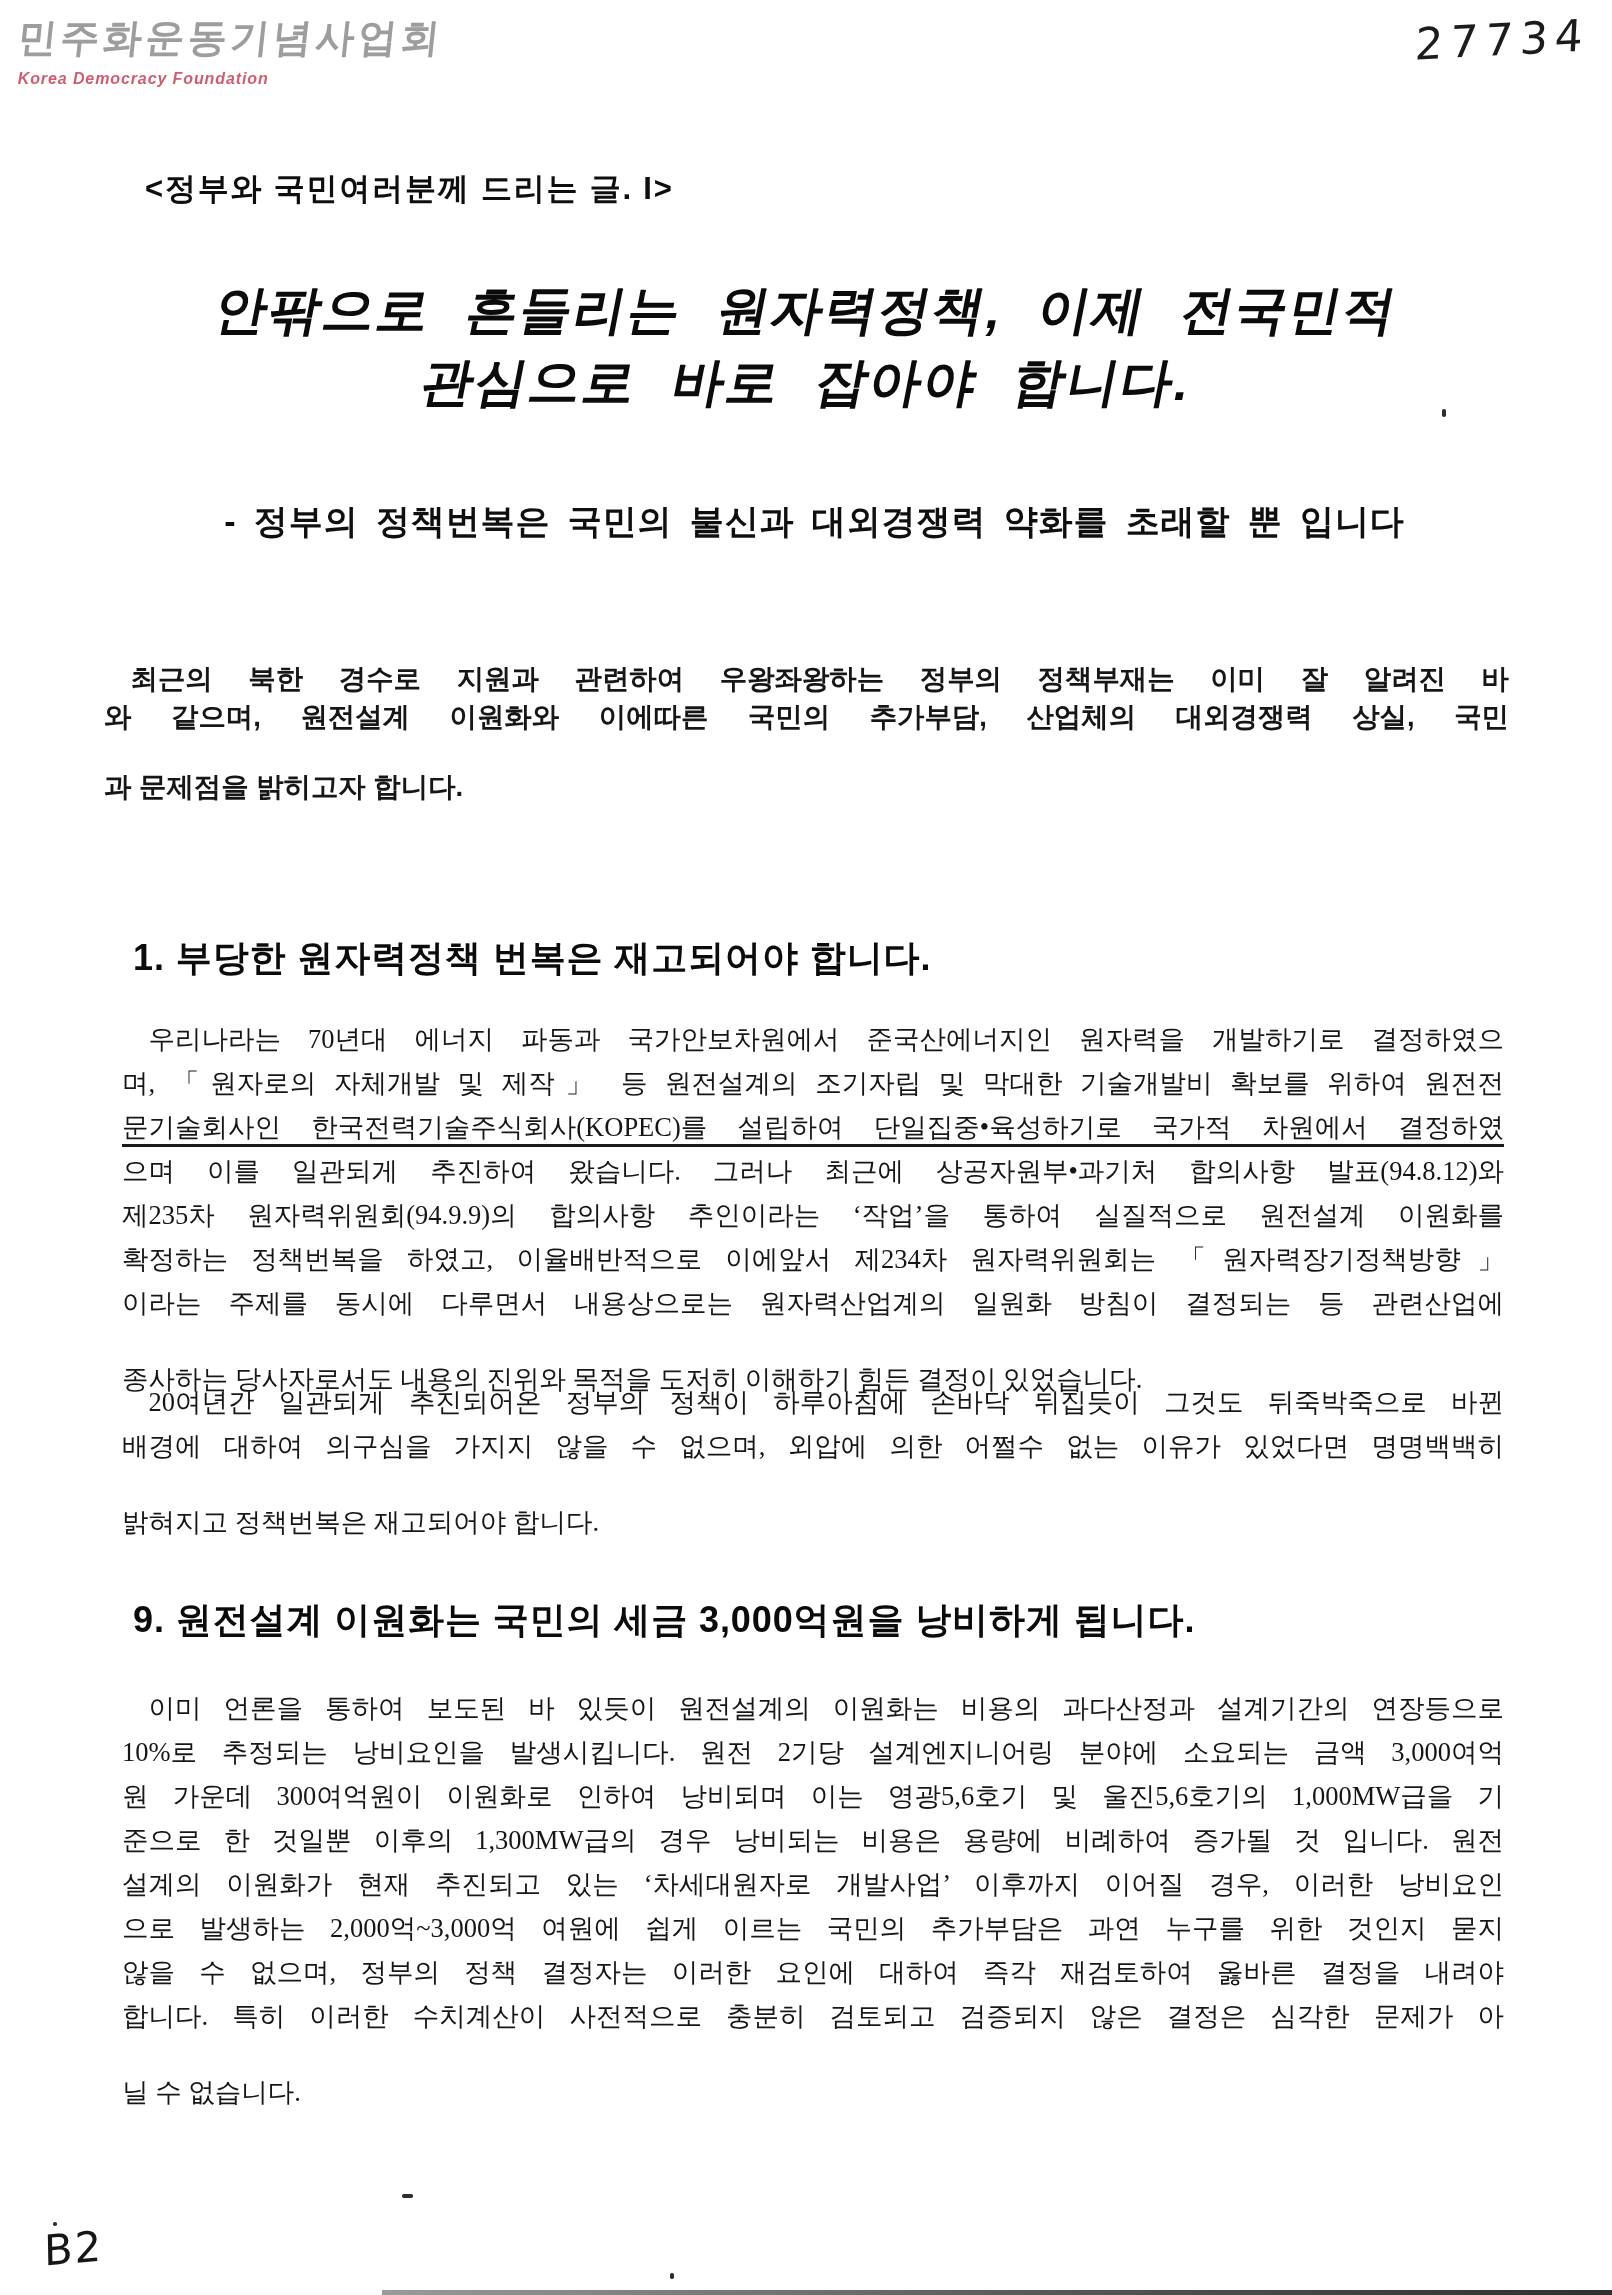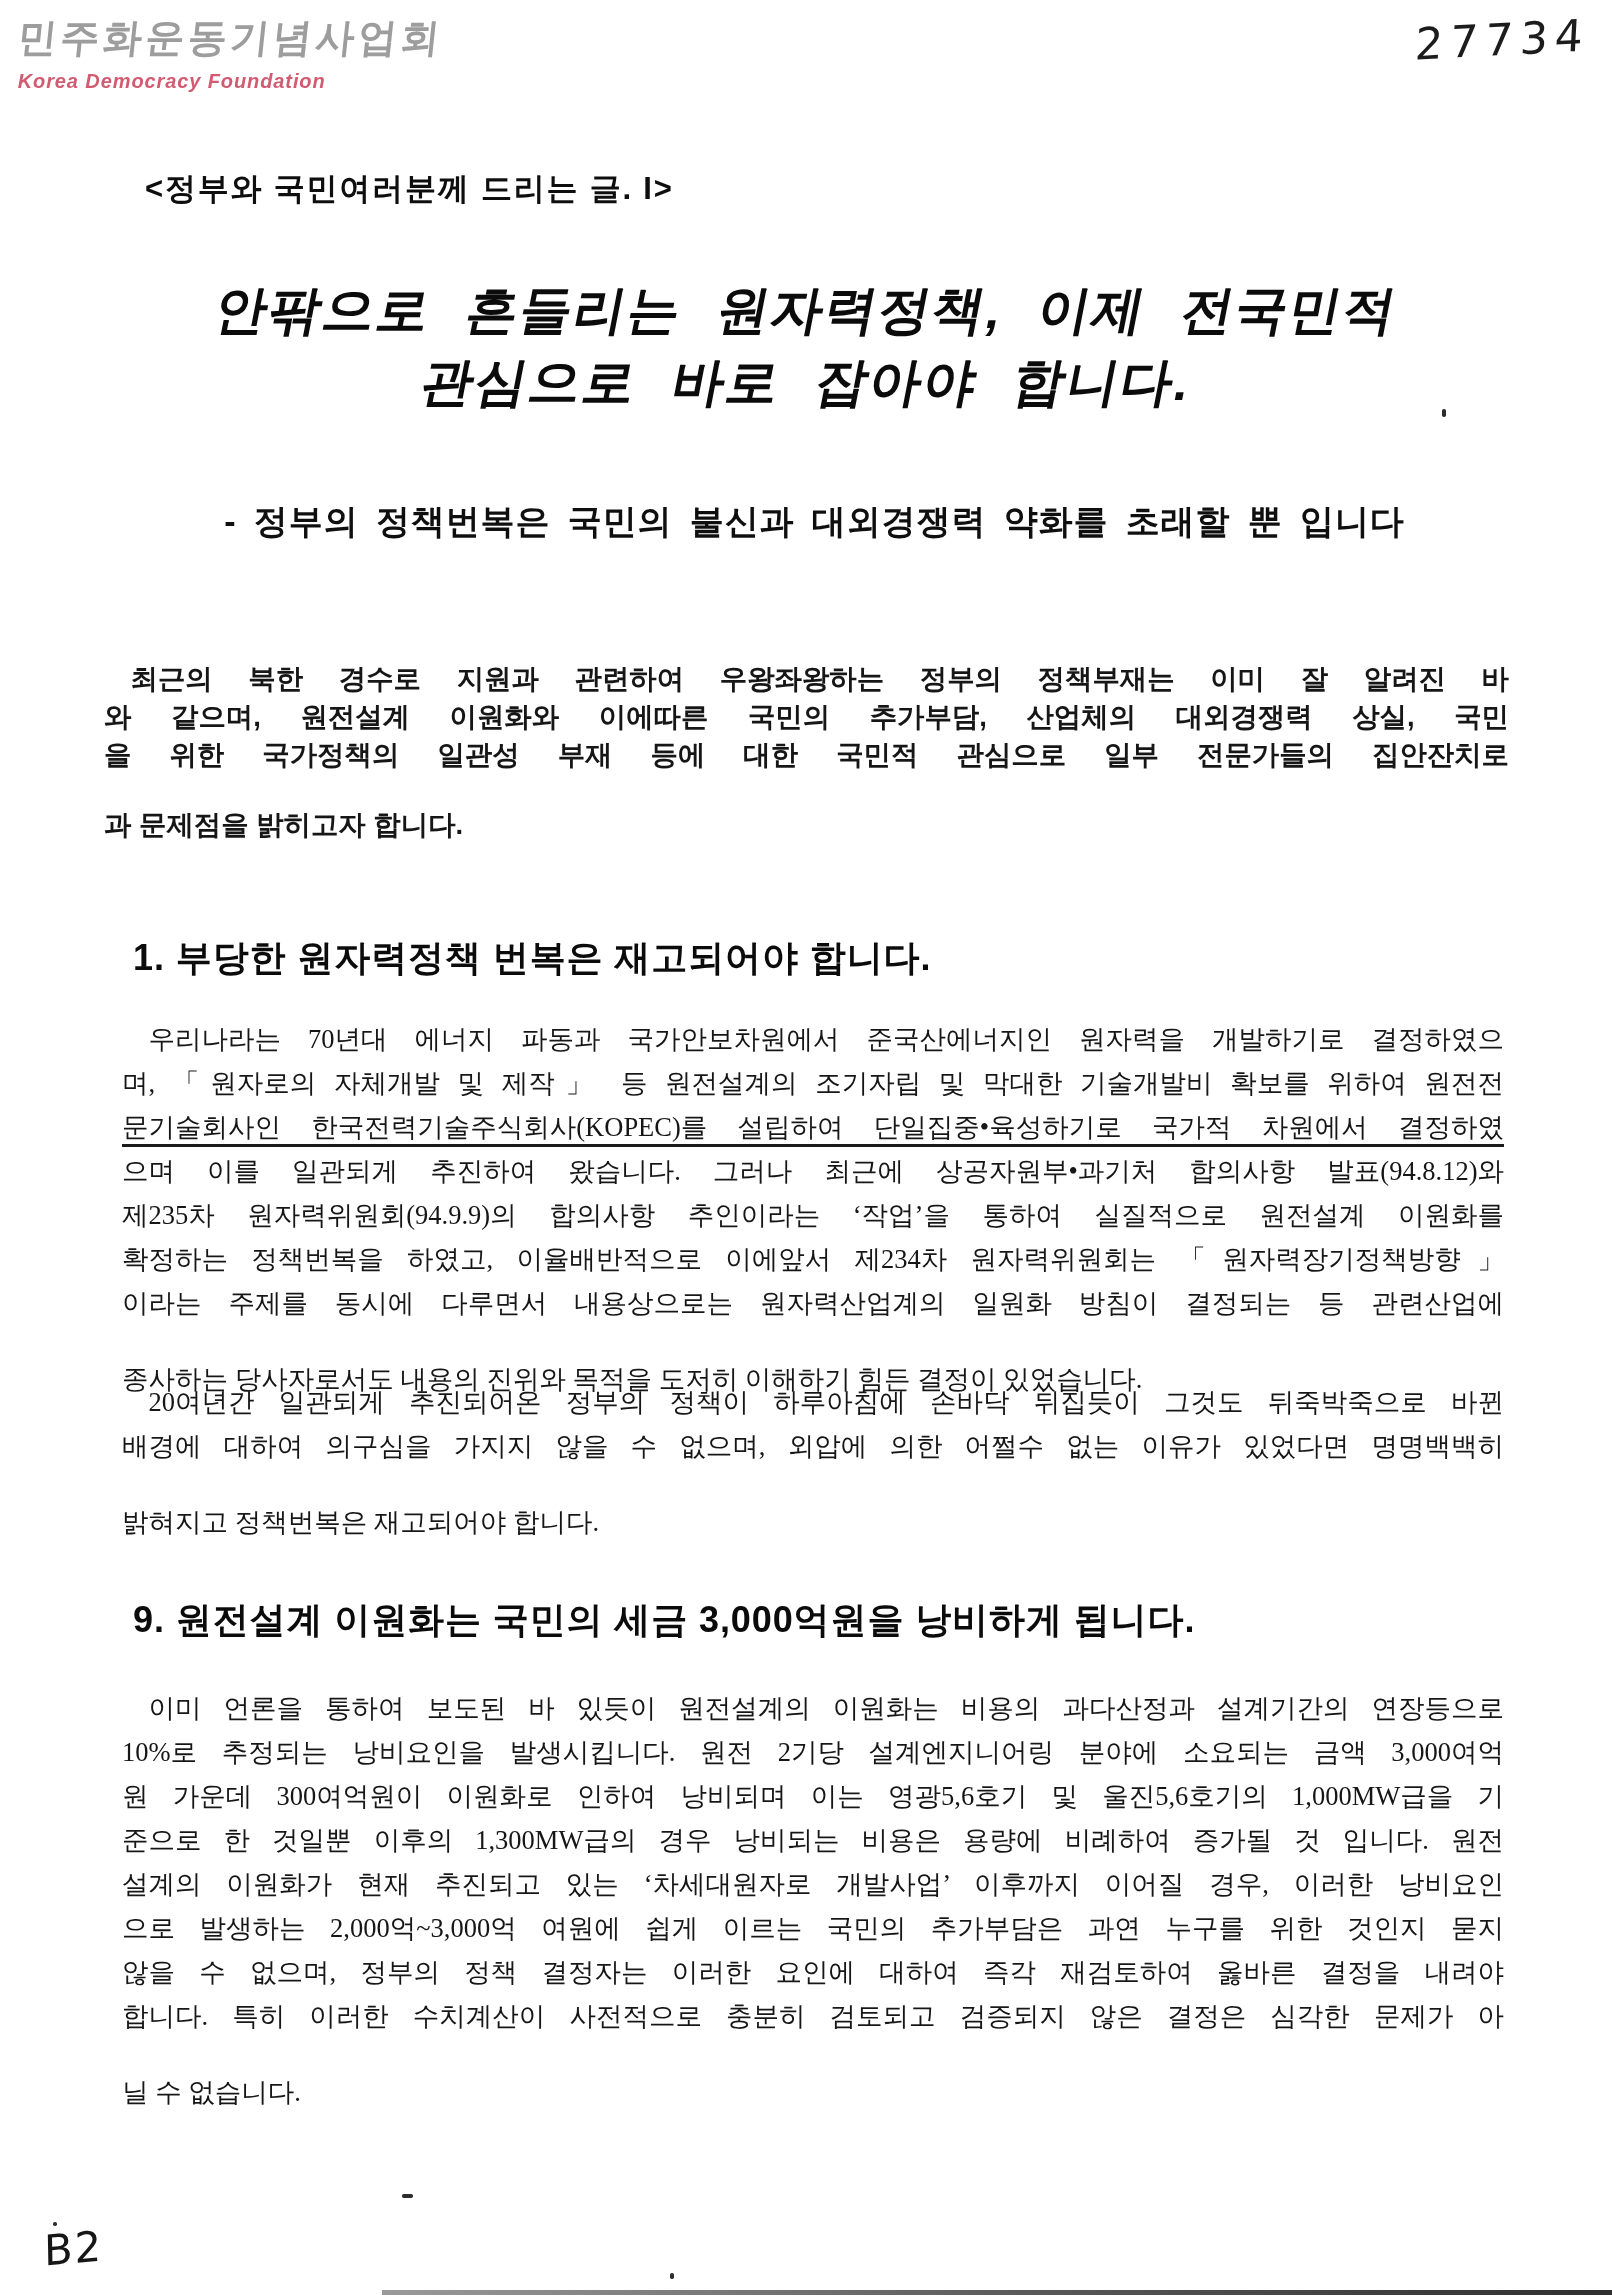--- a/index.html
+++ b/index.html
@@ -10,21 +10,21 @@
   }
   
   .logo { position:absolute; left:17.7px; top:10.6px; }
   .logo-kr {
     font-family:"DejaVu Serif","Liberation Serif",serif; font-weight:bold;
     font-size:39px; color:#9d9d9d; letter-spacing:3.5px; transform:skewX(-6deg);
     white-space:nowrap;
   }
   .logo-en {
     margin-top:5.3px; font-family:"Liberation Sans","DejaVu Sans",sans-serif;
-    font-style:italic; font-weight:bold; font-size:20px; color:#d15c72; letter-spacing:0.9px;
+    font-style:italic; font-weight:bold; font-size:16px; color:#d15c72; letter-spacing:0.9px;
   }
   
   .doc-num {
     position:absolute; right:23px; top:14px; font-family:"DejaVu Sans",sans-serif;
     font-size:44px; color:#1c1c1c; letter-spacing:7px; transform:rotate(-3deg) skewX(-6deg);
   }
   .page-code {
     position:absolute; left:44px; top:2224px; font-family:"DejaVu Sans",sans-serif;
     font-size:42px; color:#161616; transform:rotate(-5deg) skewX(-4deg); letter-spacing:1.8px;
   }
@@ -93,21 +93,20 @@
   <div class="title">
     <div class="title-line">안팎으로 흔들리는 원자력정책, 이제 전국민적</div>
     <div class="title-line">관심으로 바로 잡아야 합니다.</div>
   </div>
 
   <div class="subtitle">- 정부의 정책번복은 국민의 불신과 대외경쟁력 약화를 초래할 뿐 입니다</div>
 
   <div class="para intro">
       <div class="tline">최근의 북한 경수로 지원과 관련하여 우왕좌왕하는 정부의 정책부재는 이미 잘 알려진 바</div>
       <div class="tline">와 같으며, 원전설계 이원화와 이에따른 국민의 추가부담, 산업체의 대외경쟁력 상실, 국민</div>
-      <div class="tline">을 위한 국가정책의 일관성 부재 등에 대한 국민적 관심으로 일부 전문가들의 집안잔치로</div>
       <div class="tline">과 문제점을 밝히고자 합니다.</div>
     </div>
 
   <div class="sec-head s1h">1. 부당한 원자력정책 번복은 재고되어야 합니다.</div>
   <div class="para body-text s1p1">
       <div class="tline">우리나라는 70년대 에너지 파동과 국가안보차원에서 준국산에너지인 원자력을 개발하기로 결정하였으</div>
       <div class="tline">며, 「원자로의 자체개발 및 제작」 등 원전설계의 조기자립 및 막대한 기술개발비 확보를 위하여 원전전</div>
       <div class="tline ul">문기술회사인 한국전력기술주식회사(KOPEC)를 설립하여 단일집중•육성하기로 국가적 차원에서 결정하였</div>
       <div class="tline">으며 이를 일관되게 추진하여 왔습니다. 그러나 최근에 상공자원부•과기처 합의사항 발표(94.8.12)와</div>
       <div class="tline">제235차 원자력위원회(94.9.9)의 합의사항 추인이라는 ‘작업’을 통하여 실질적으로 원전설계 이원화를</div>

